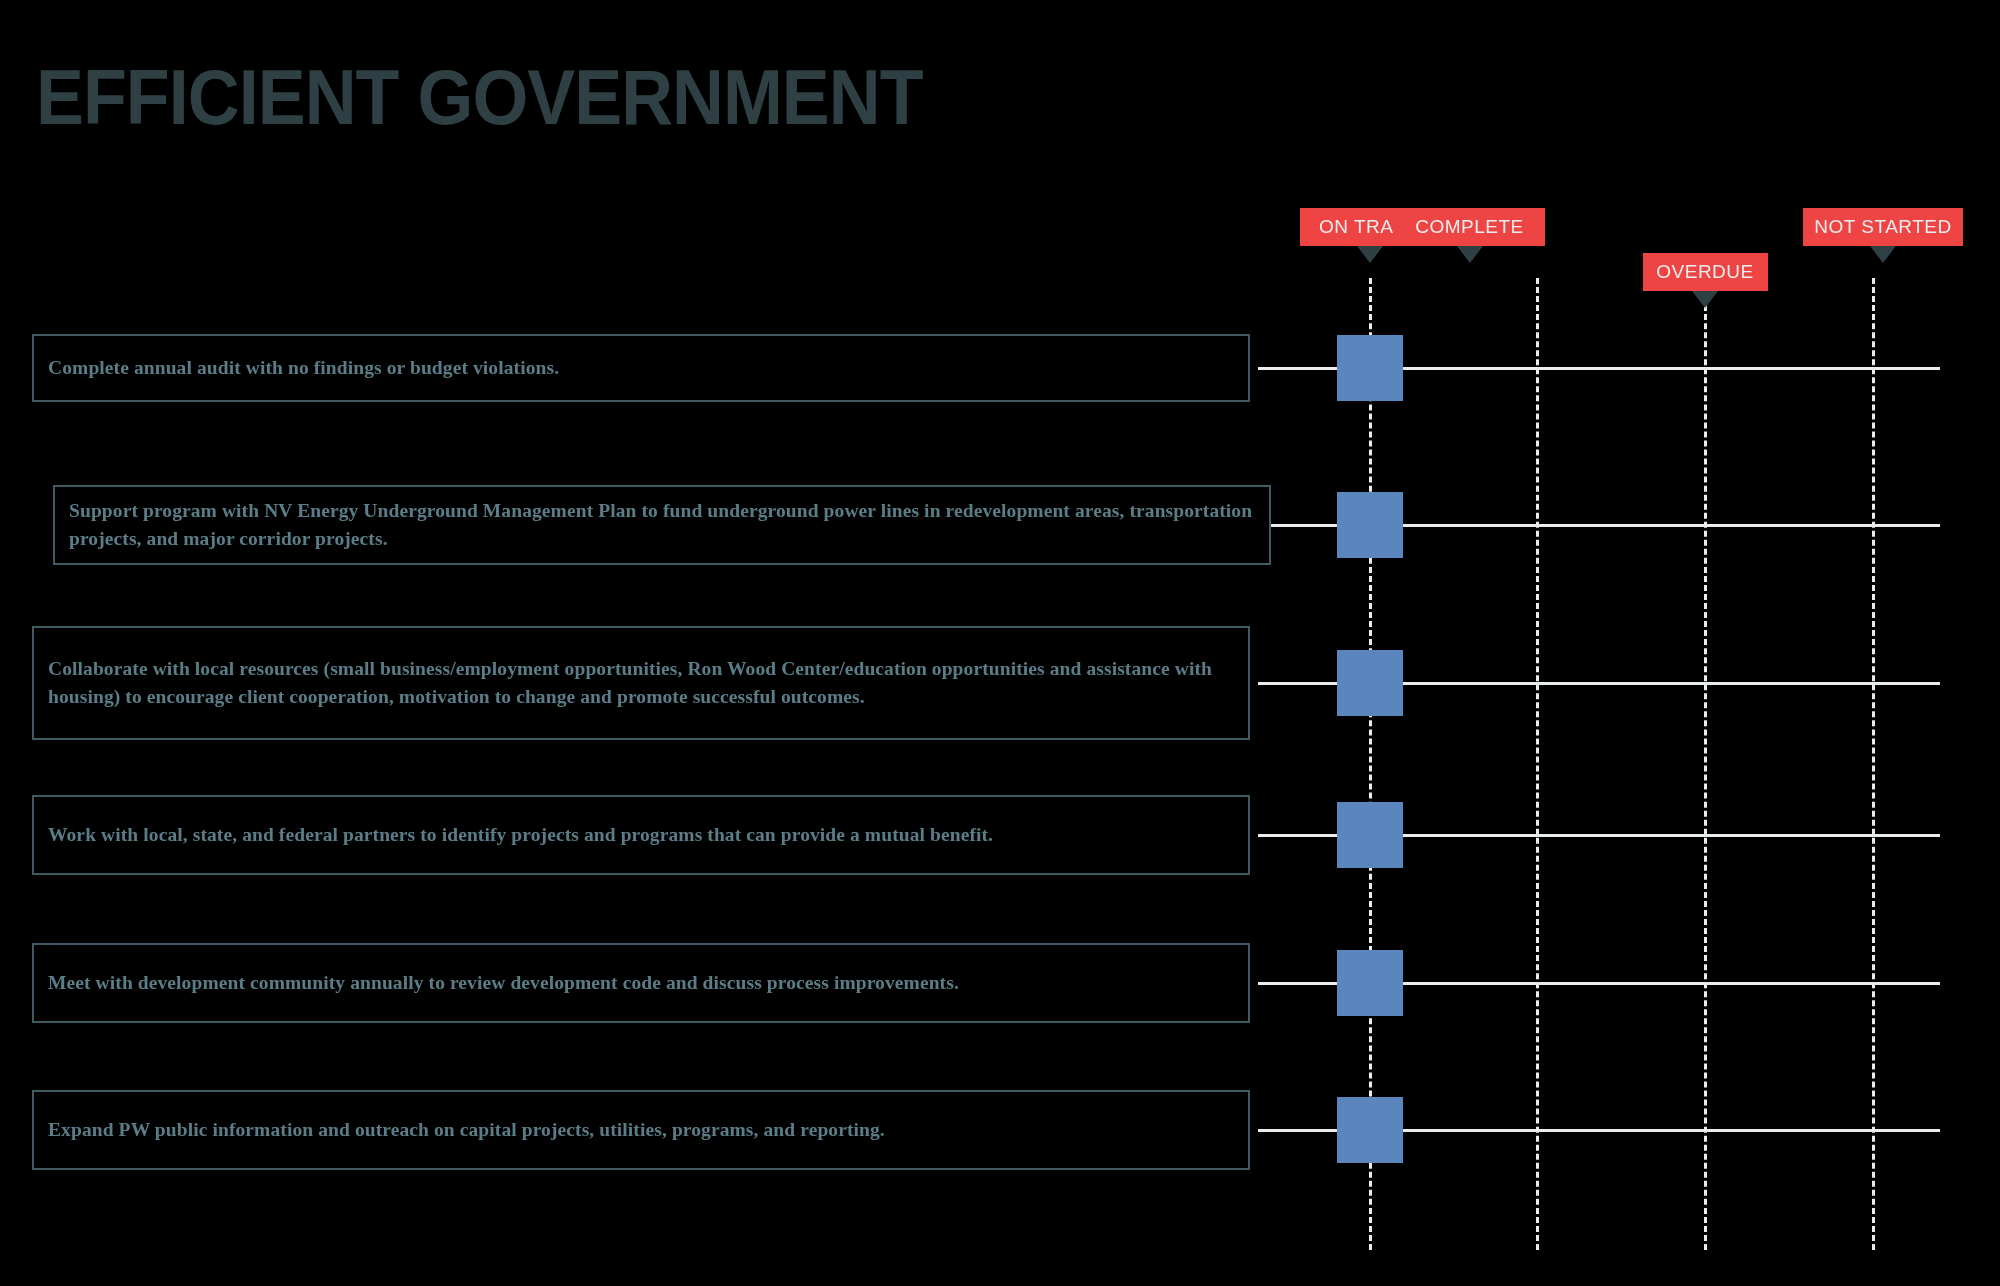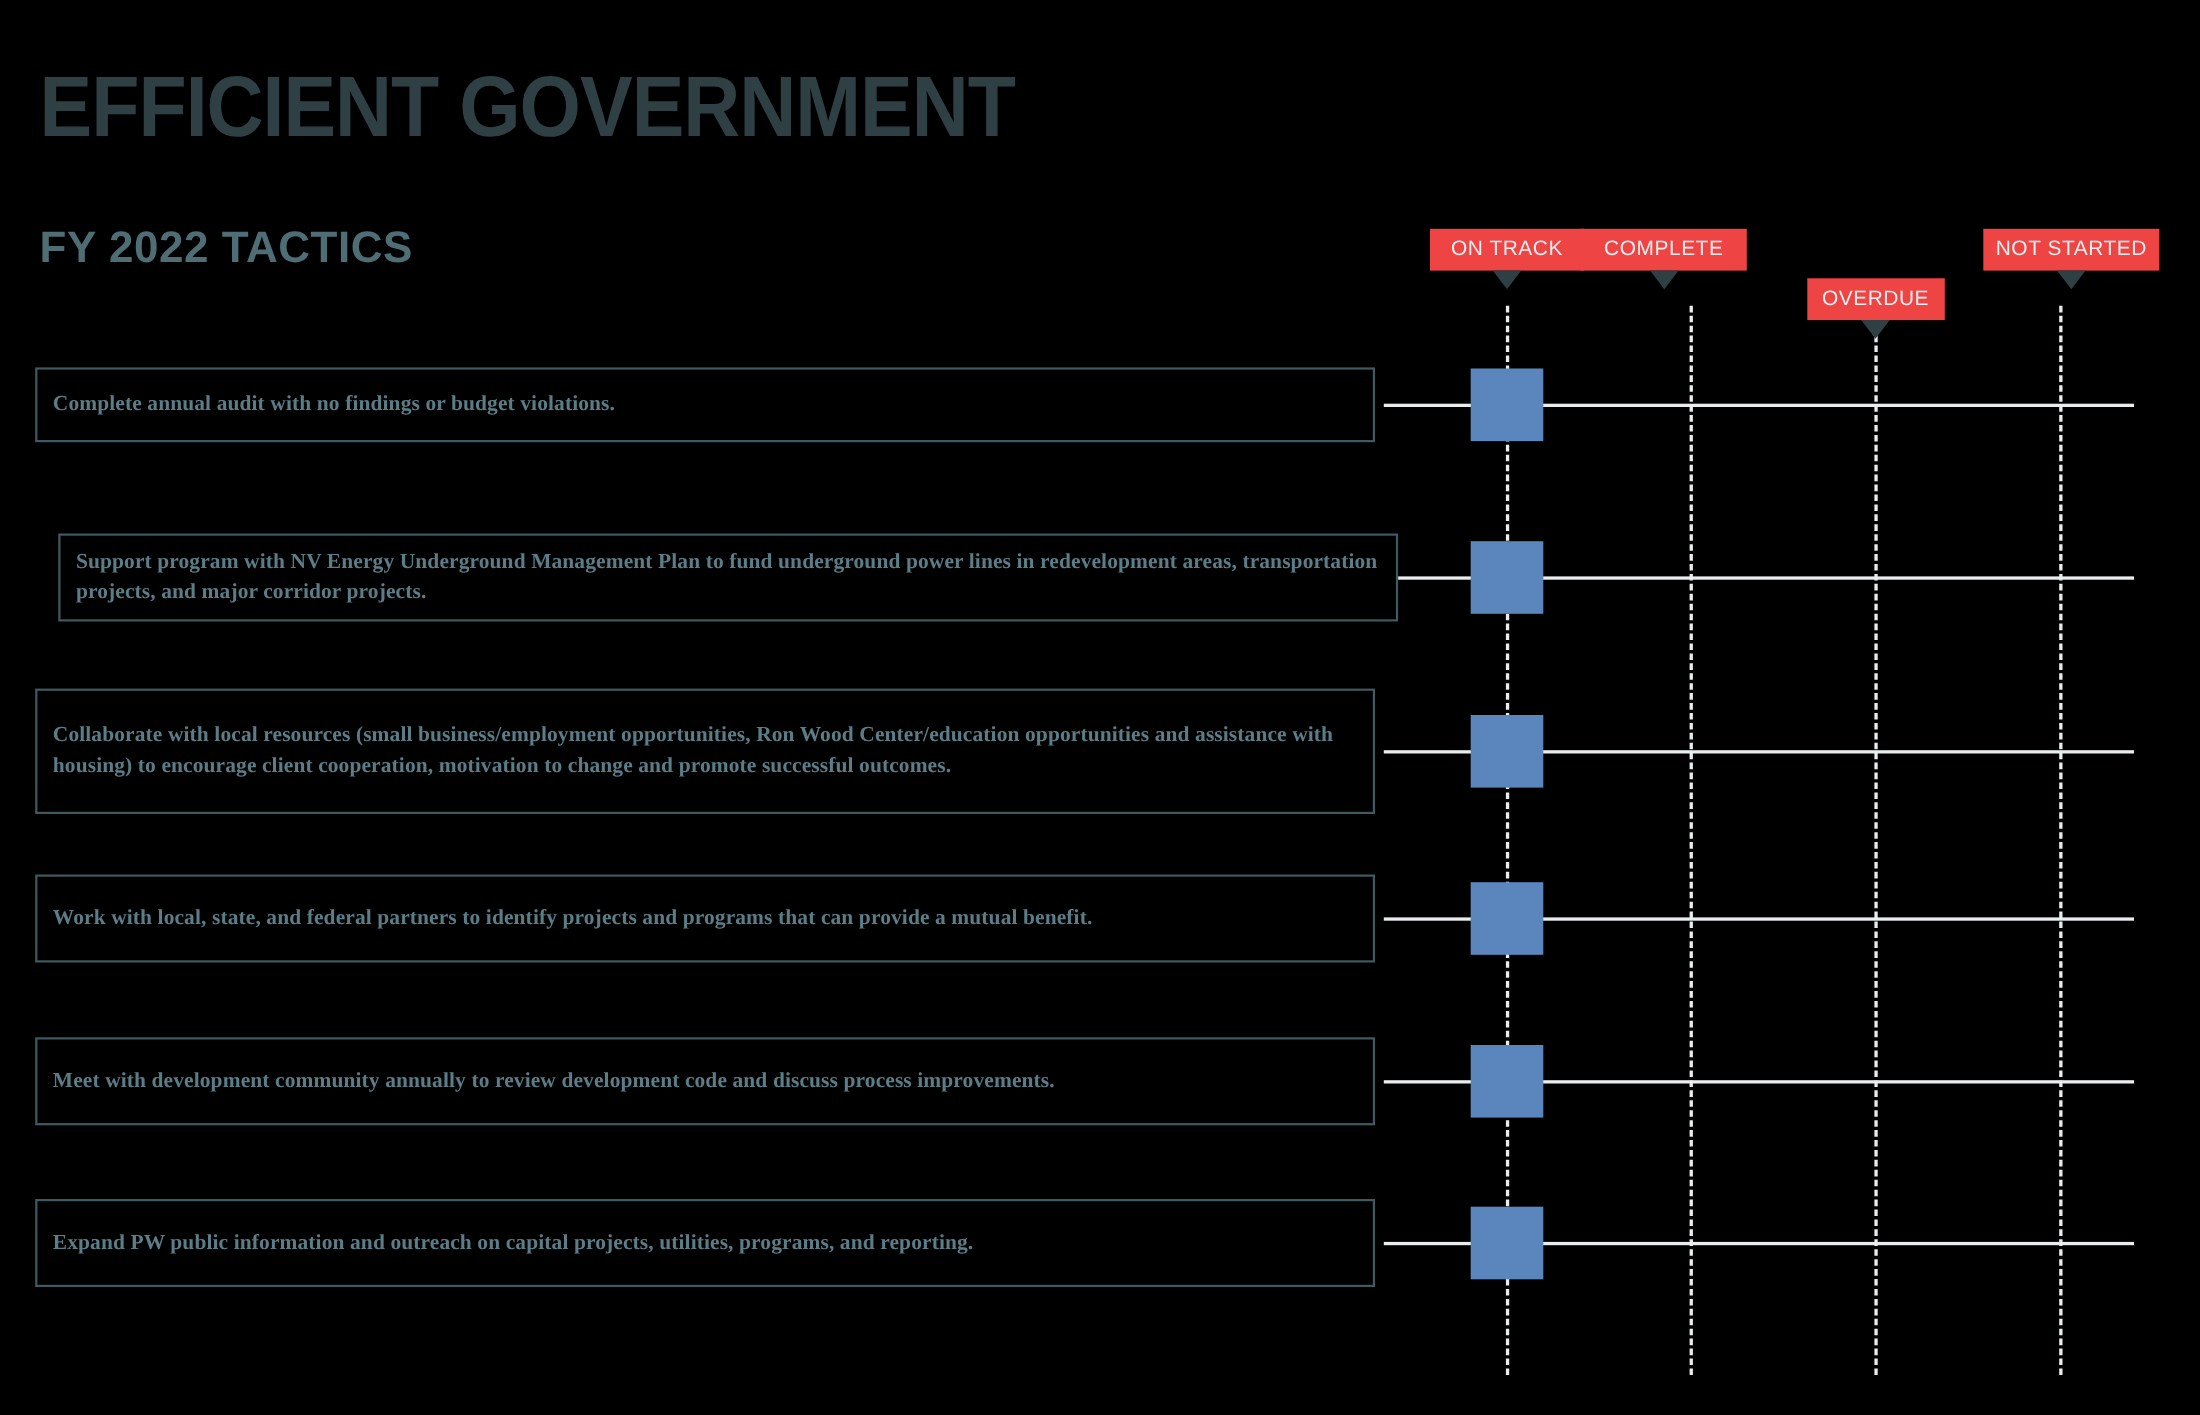--- a/index.html
+++ b/index.html
@@ -129,28 +129,27 @@
   .marker { z-index: 3; }
   .tactic-box { z-index: 4; }
   .status-head { z-index: 5; }
 </style>
 </head>
 <body>
 
 <div id="board">
 
   <div class="title">EFFICIENT GOVERNMENT</div>
-  <div class="subtitle">FY 2022 TACTICS</div>
 
   <div id="status-headers">
       <div class="status-head" style="left: 1300px; width: 140px;">
         <span>ON TRACK</span>
         <span class="pointer"></span>
       </div>
-      <div class="status-head" style="left: 1437px; width: 151px;">
+      <div class="status-head" style="left: 1394px; width: 151px;">
         <span>COMPLETE</span>
         <span class="pointer"></span>
       </div>
       <div class="status-head" style="left: 1642.5px; width: 125px; margin-top: 45px;">
         <span>OVERDUE</span>
         <span class="pointer"></span>
       </div>
       <div class="status-head" style="left: 1803px; width: 160px;">
         <span>NOT STARTED</span>
         <span class="pointer"></span>

